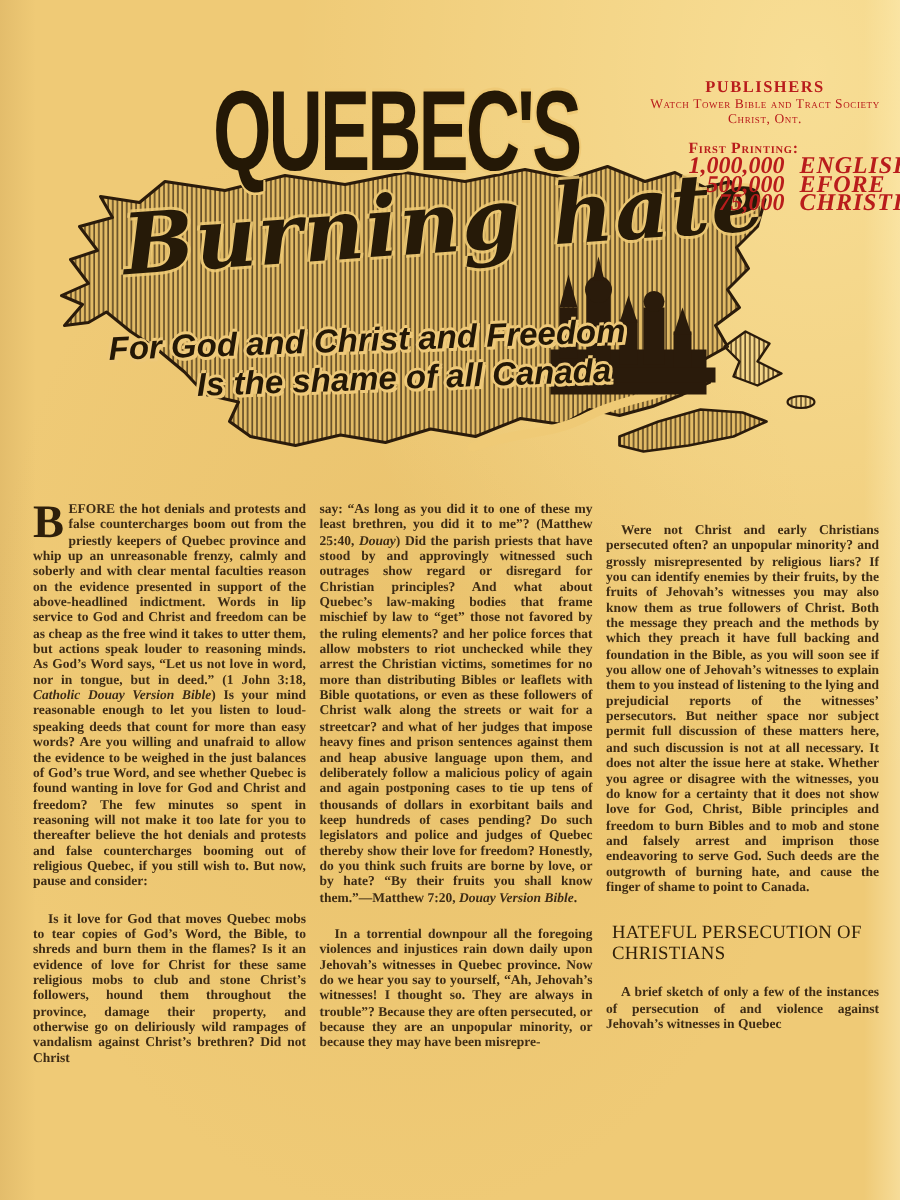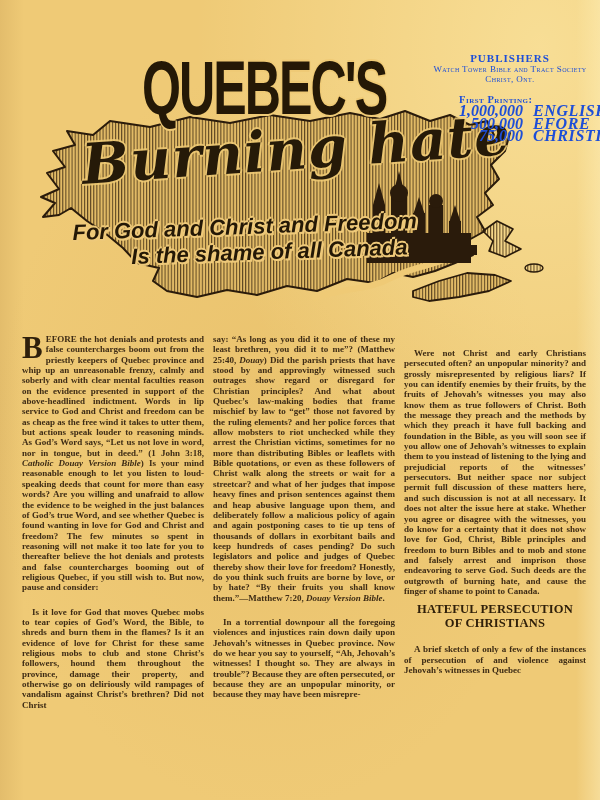--- a/index.html
+++ b/index.html
@@ -29,43 +29,43 @@
     text-shadow:2px 0 0 rgba(239,202,118,.85),-2px 0 0 rgba(239,202,118,.85),0 2px 0 rgba(239,202,118,.85),0 -2px 0 rgba(239,202,118,.85);
   }
   .subtitle{
     position:absolute;left:72px;top:220px;width:340px;z-index:4;
     font-family:"Liberation Sans",sans-serif;font-weight:bold;font-style:italic;
     font-size:22px;line-height:26px;color:#241806;white-space:nowrap;
     transform:rotate(-2deg);transform-origin:left top;
     text-shadow:2px 0 0 #eec97a,-2px 0 0 #eec97a,0 2px 0 #eec97a,0 -2px 0 #eec97a,2px 2px 0 #eec97a;
   }
   .subtitle .line2{padding-left:58px;}
-  .publisher{position:absolute;left:425px;top:52px;width:170px;z-index:5;color:#1d4ed8;}
+  .publisher{position:absolute;left:425px;top:52px;width:170px;z-index:5;color:#b91c1c;}
   .pub-head{font-weight:bold;font-size:11px;letter-spacing:1px;text-align:center;}
   .pub-name,.pub-loc{font-variant:small-caps;font-weight:normal;font-size:9px;letter-spacing:.4px;text-align:center;white-space:nowrap;}
   .printing{margin-top:10px;margin-left:34px;}
   .printing-head{font-variant:small-caps;font-weight:bold;font-size:10.5px;letter-spacing:.5px;}
   .printing table{border-collapse:collapse;margin-left:0;}
   .printing td{padding:0;font-size:16px;font-weight:bold;line-height:12.5px;font-style:italic;}
   .printing td.count{text-align:right;width:62px;}
   .printing td.lang{padding-left:10px;letter-spacing:.6px;}
   .columns{position:absolute;left:22px;top:334px;width:566px;display:flex;gap:9px;z-index:2;}
   .col{width:182px;}
   .col p{
     margin:0;font-size:9px;line-height:10.35px;font-weight:bold;
     text-align:justify;color:#3e2c15;
   }
   .col p.indent{text-indent:10px;margin-top:14px;}
   .dropcap{
     float:left;font-size:31px;line-height:25px;font-weight:bold;
     padding:1px 3px 0 0;color:#2e1f0b;font-family:"Liberation Serif",serif;
   }
   .subhead{
-    margin:6px 4px 3px;font-size:12.5px;line-height:14px;font-weight:bold;
-    text-align:center;color:#30200a;letter-spacing:.2px;
+    margin:18px 4px 3px;font-size:12.5px;line-height:14px;font-weight:normal;
+    color:#30200a;letter-spacing:.2px;
   }
   em{font-style:italic;}
 </style>
 </head>
 <body>
 
 <svg class="map-svg" viewBox="0 0 540 230" xmlns="http://www.w3.org/2000/svg">
   <defs>
     <pattern id="hatch" width="3.1" height="9" patternUnits="userSpaceOnUse">
       <line x1="1.3" y1="0" x2="1.3" y2="9" stroke="#55401f" stroke-width="1"></line>

